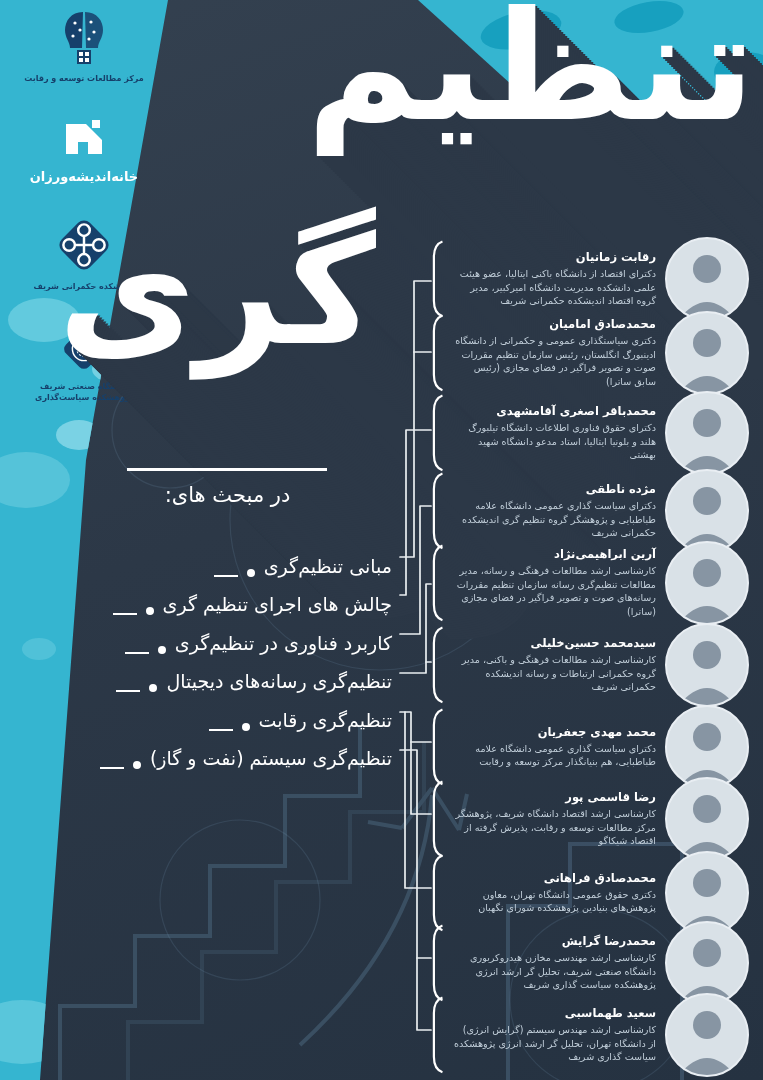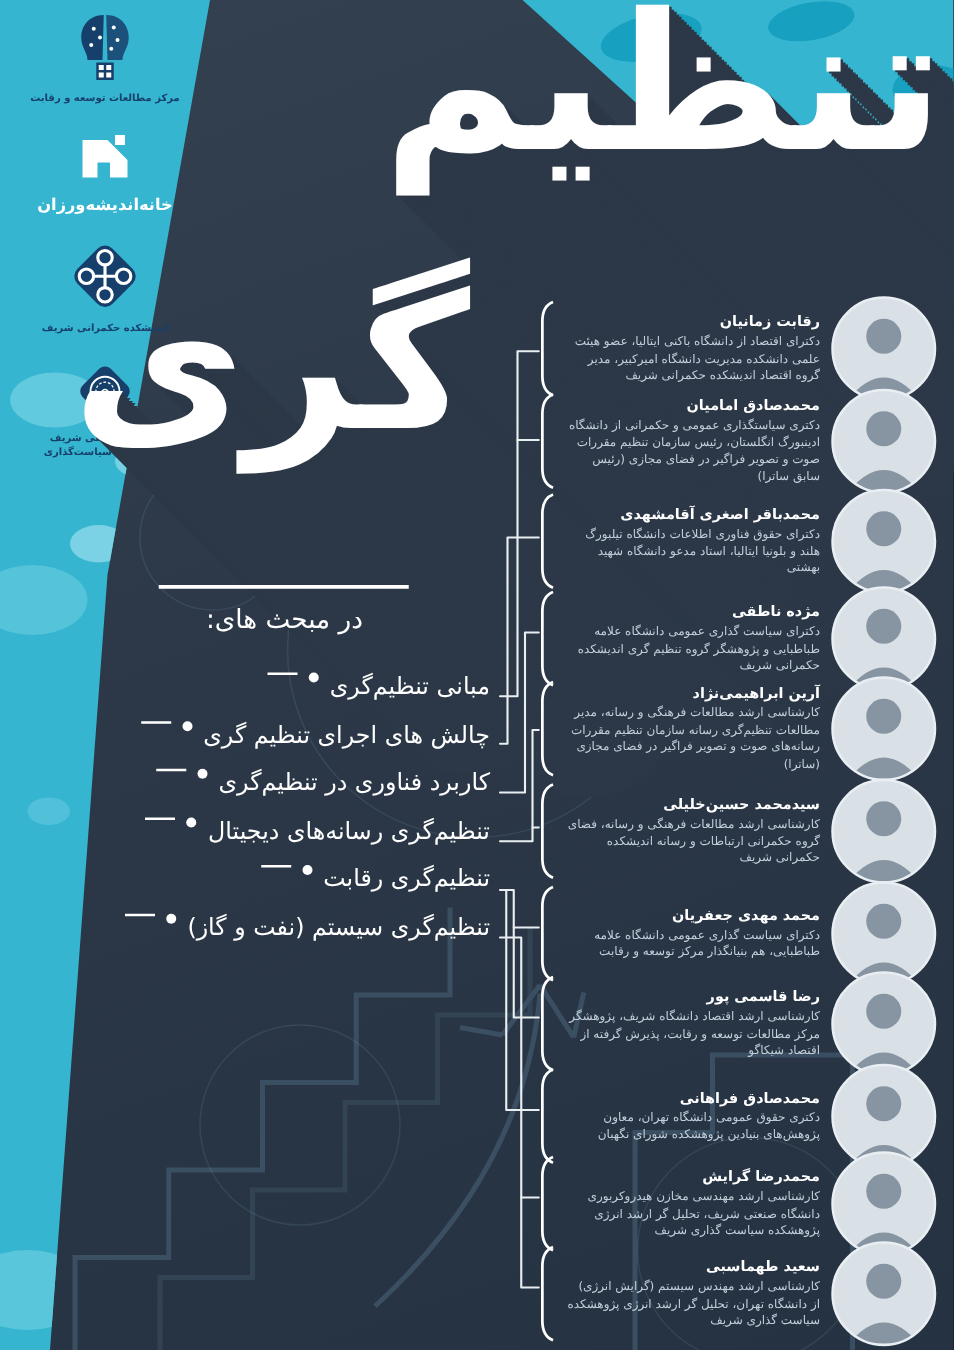--- a/index.html
+++ b/index.html
@@ -7,35 +7,35 @@
     font-family:"DejaVu Sans",sans-serif;
     background:linear-gradient(160deg,#344150 0%,#2c3847 45%,#253241 100%);}
   
   .left-wedge{position:absolute;left:0;top:0;width:175px;height:1080px;background:#35b5d0;
     clip-path:polygon(0 0,168px 0,86px 460px,40px 1080px,0 1080px);}
   .tr-triangle{position:absolute;left:418px;top:0;width:345px;height:312px;background:#35b5d0;
     clip-path:polygon(0 0,100% 0,100% 100%);}
   .dot{position:absolute;border-radius:50%;}
   
   .logo-col{position:absolute;left:0;top:8px;width:168px;display:flex;flex-direction:column;
-    align-items:center;gap:15px;}
+    align-items:center;gap:27px;}
   .logo{display:flex;flex-direction:column;align-items:center;gap:4px;}
   .logo-cap{font-size:8px;font-weight:bold;color:#16406b;text-align:center;line-height:1.35;direction:rtl;}
   .logo-cap.white{color:#fff;font-size:13px;letter-spacing:-0.5px;}
   
   .title1{position:absolute;right:8px;top:-28px;font-size:152px;font-weight:bold;color:#fff;
     line-height:1.25;direction:rtl;z-index:3;}
   .title2{position:absolute;left:58px;top:198px;font-size:150px;font-weight:bold;color:#fff;
     line-height:1.25;direction:rtl;z-index:3;}
   .rule{position:absolute;left:127px;top:468px;width:200px;height:3px;background:#fff;z-index:4;}
   .topics-header{position:absolute;left:95px;top:483px;width:265px;text-align:center;color:#fff;
     font-size:21px;direction:rtl;z-index:4;}
   
   .topics{position:absolute;left:52px;top:538px;width:340px;z-index:4;}
-  .topic-row{direction:rtl;height:38.5px;display:flex;align-items:flex-start;justify-content:flex-start;
+  .topic-row{direction:rtl;height:38.5px;display:flex;align-items:flex-end;justify-content:flex-start;
     color:#fff;font-size:19px;white-space:nowrap;}
   .topic-dot{width:8px;height:8px;border-radius:50%;background:#fff;margin:0 9px;flex:0 0 auto;}
   .topic-stub{width:24px;height:2px;background:#fff;flex:0 0 auto;}
   
   .speaker-row{position:absolute;left:430px;right:14px;display:flex;direction:rtl;
     align-items:center;gap:9px;z-index:4;}
   .avatar{flex:0 0 auto;width:80px;height:80px;border-radius:50%;overflow:hidden;
     border:2px solid #e9eef3;background:#d9e1e7;}
   .sp-text{flex:1 1 auto;direction:rtl;text-align:right;}
   .sp-name{color:#fff;font-weight:bold;font-size:11.5px;margin-bottom:3px;}
@@ -265,21 +265,21 @@
         <path d="M16,2 Q5,6 5,22 L5,78 Q5,94 16,98" stroke="#fff" stroke-width="2.2" fill="none" vector-effect="non-scaling-stroke"></path>
       </svg>
   </div>
   <div class="speaker-row" style="top:622px">
     <div class="avatar"><svg width="80" height="80" viewBox="0 0 80 80">
           <circle cx="40" cy="30" r="14" fill="#8795a3"></circle>
           <path d="M12,80 q28,-34 56,0 Z" fill="#8795a3"></path>
         </svg></div>
     <div class="sp-text">
         <div class="sp-name">سیدمحمد حسین‌خلیلی</div>
-        <div class="sp-bio">کارشناسی ارشد مطالعات فرهنگی و رسانه، فضای گروه حکمرانی ارتباطات و رسانه اندیشکده حکمرانی شریف</div>
+        <div class="sp-bio">کارشناسی ارشد مطالعات فرهنگی و باکنی، مدیر گروه حکمرانی ارتباطات و رسانه اندیشکده حکمرانی شریف</div>
       </div>
     <svg class="bracket" viewBox="0 0 18 100" preserveAspectRatio="none">
         <path d="M16,2 Q5,6 5,22 L5,78 Q5,94 16,98" stroke="#fff" stroke-width="2.2" fill="none" vector-effect="non-scaling-stroke"></path>
       </svg>
   </div>
   <div class="speaker-row" style="top:704px">
     <div class="avatar"><svg width="80" height="80" viewBox="0 0 80 80">
           <circle cx="40" cy="30" r="14" fill="#8795a3"></circle>
           <path d="M12,80 q28,-34 56,0 Z" fill="#8795a3"></path>
         </svg></div>

